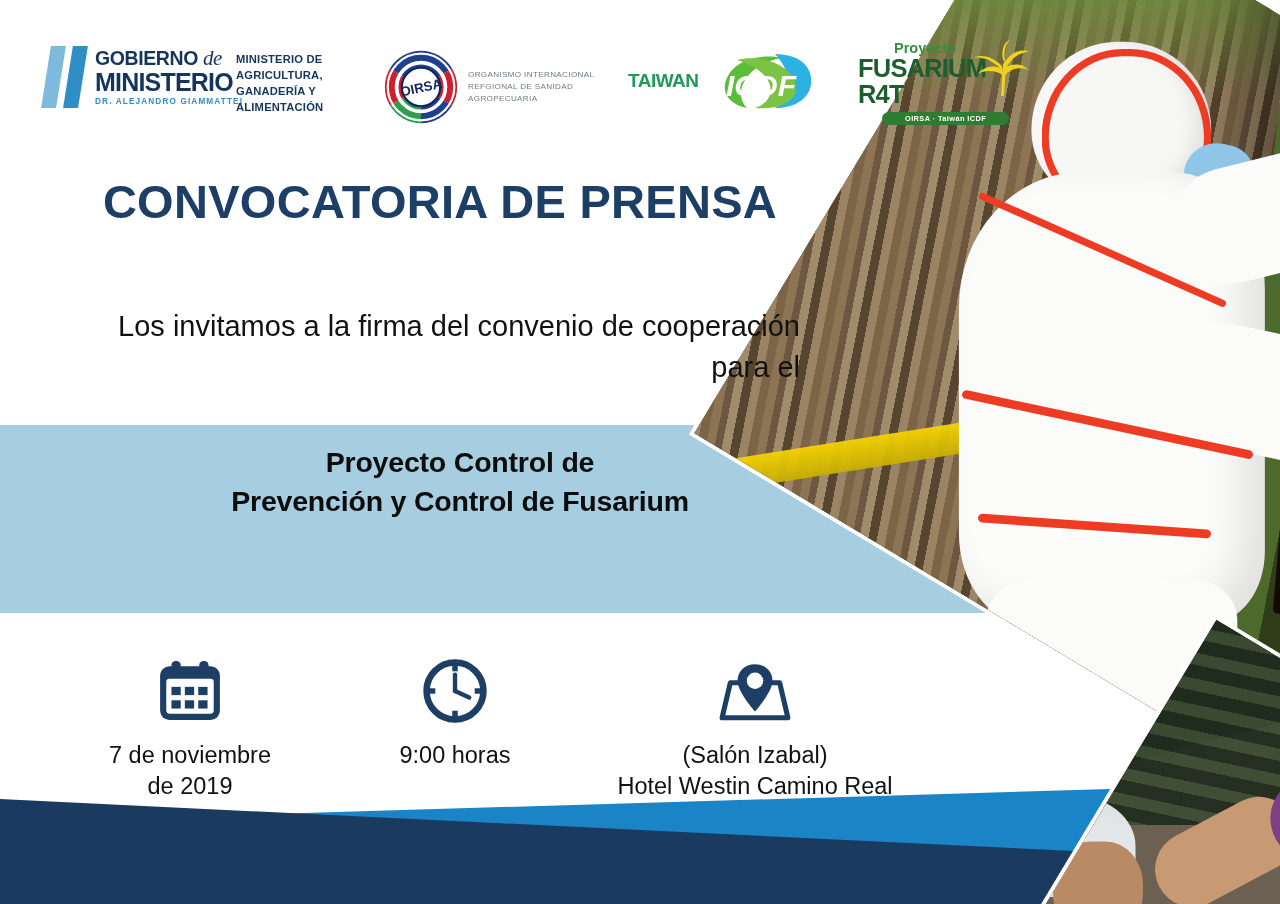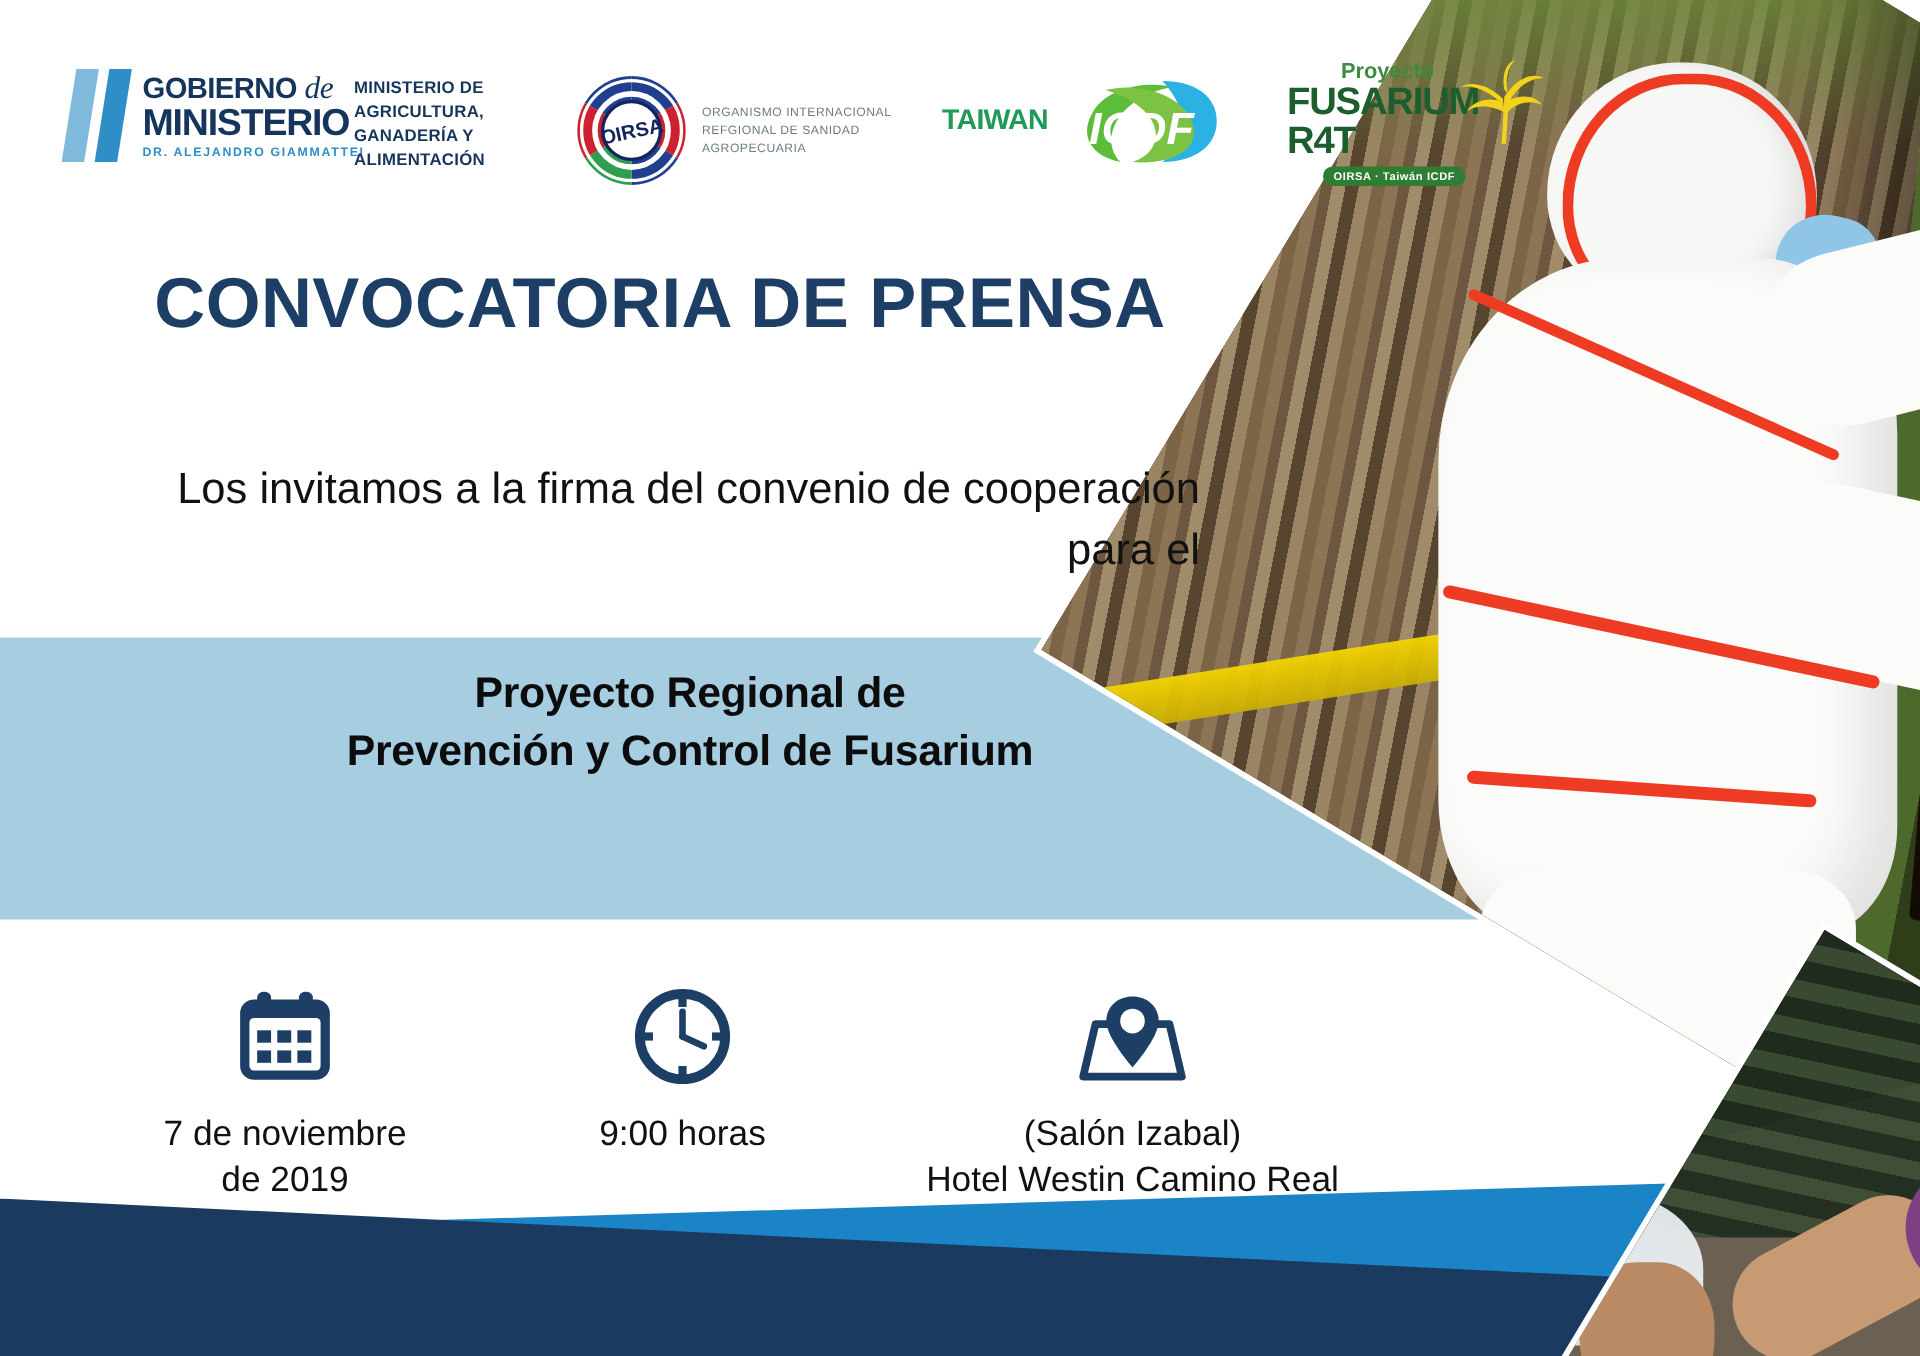--- a/index.html
+++ b/index.html
@@ -213,21 +213,21 @@
   .logo-icdf{position:absolute;left:628px;top:52px;display:flex;align-items:center;gap:4px;}
   .icdf-taiwan{font-size:19px;font-weight:bold;color:#1f9b57;letter-spacing:-.5px;}
   .icdf-mark{position:relative;width:112px;height:58px;}
 
   .logo-fus{position:absolute;left:858px;top:40px;width:180px;height:82px;}
   .fus-p{font-size:14.5px;color:#3b8c3f;font-weight:bold;margin-left:36px;}
   .fus-m{font-size:25.5px;color:#1c5e2e;font-weight:bold;letter-spacing:-.8px;line-height:1;}
   .fus-badge{
     display:inline-block;margin-left:24px;margin-top:3px;
     background:#2e7d32;color:#fff;font-size:7.4px;font-weight:bold;
-    padding:2px 7px;border-radius:9px;letter-spacing:.4px;
+    padding:2px 23px;border-radius:9px;letter-spacing:.4px;
   }
   .fus-plant{position:absolute;right:6px;top:-2px;width:62px;height:62px;}
 
   
   .info{position:absolute;left:40px;top:648px;width:900px;height:170px;z-index:3;display:flex;}
   .info-col{flex:0 0 auto;text-align:center;}
   .info-col .ico{height:86px;display:flex;align-items:center;justify-content:center;}
   .info-col .txt{font-size:23.5px;line-height:1.3;color:#111;margin-top:6px;}
   .col-date{width:300px;}
   .col-time{width:230px;}
@@ -359,21 +359,21 @@
       <div class="fus-badge">OIRSA · Taiwán ICDF</div>
     </div>
   </div>
 
   <div class="title">CONVOCATORIA DE PRENSA</div>
 
   <div class="subtitle">Los invitamos a la firma del convenio de cooperación para el</div>
 
   <div class="band"></div>
   <div class="band-text">
-    <div>Proyecto Regional de</div>
+    <div>Proyecto Control de</div>
     <div>Prevención y Control de Fusarium</div>
   </div>
 
   <div class="info">
 
     <div class="info-col col-date">
       <div class="ico">
         <svg viewBox="0 0 64 64" width="66" height="66">
           <rect x="3" y="8" width="58" height="52" rx="9" fill="#1d3f66"></rect>
           <rect x="9" y="20" width="46" height="34" rx="3" fill="#ffffff"></rect>

